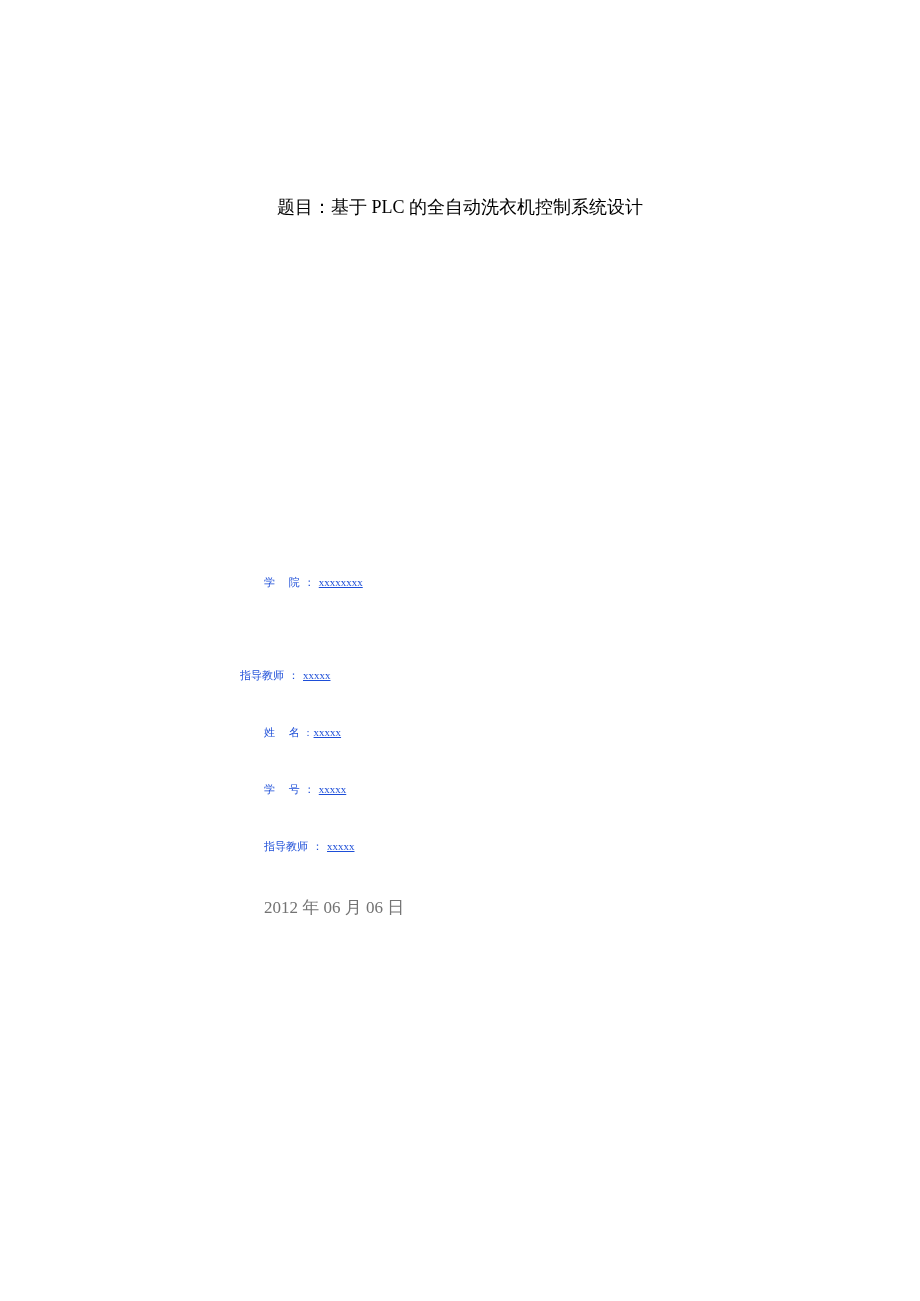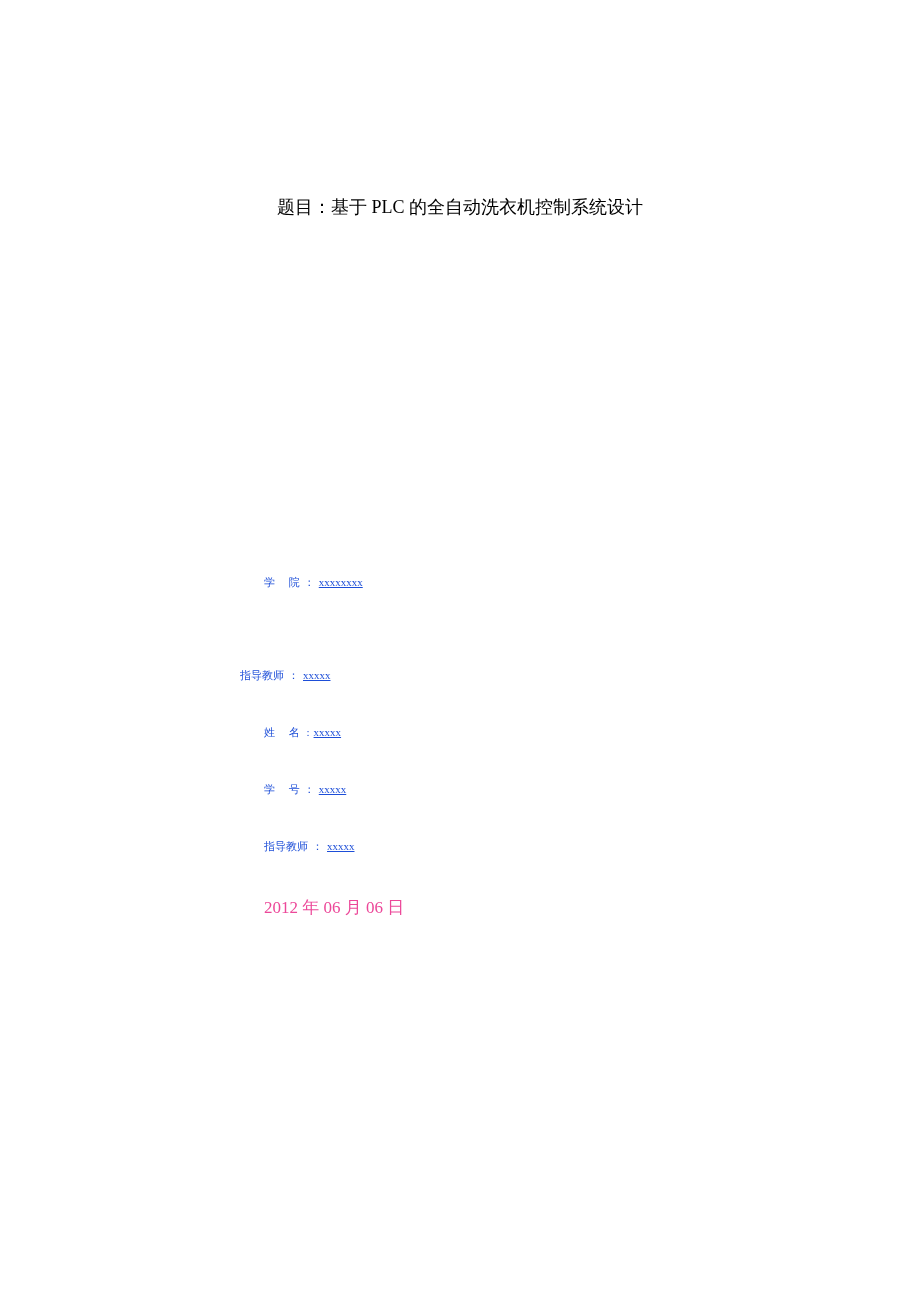--- a/index.html
+++ b/index.html
@@ -43,21 +43,21 @@
     }
     .colon {
       margin: 0 4px;
     }
     .value {
       letter-spacing: 0;
       text-decoration: underline;
     }
     .date-row {
       font-size: 17px;
-      color: #ec4899;
+      color: #737373;
       margin-top: 0;
       text-align: right;
     }
     .offset-left {
       margin-left: 14px;
     }
     .offset-neg {
       margin-left: -10px;
     }
   </style>

